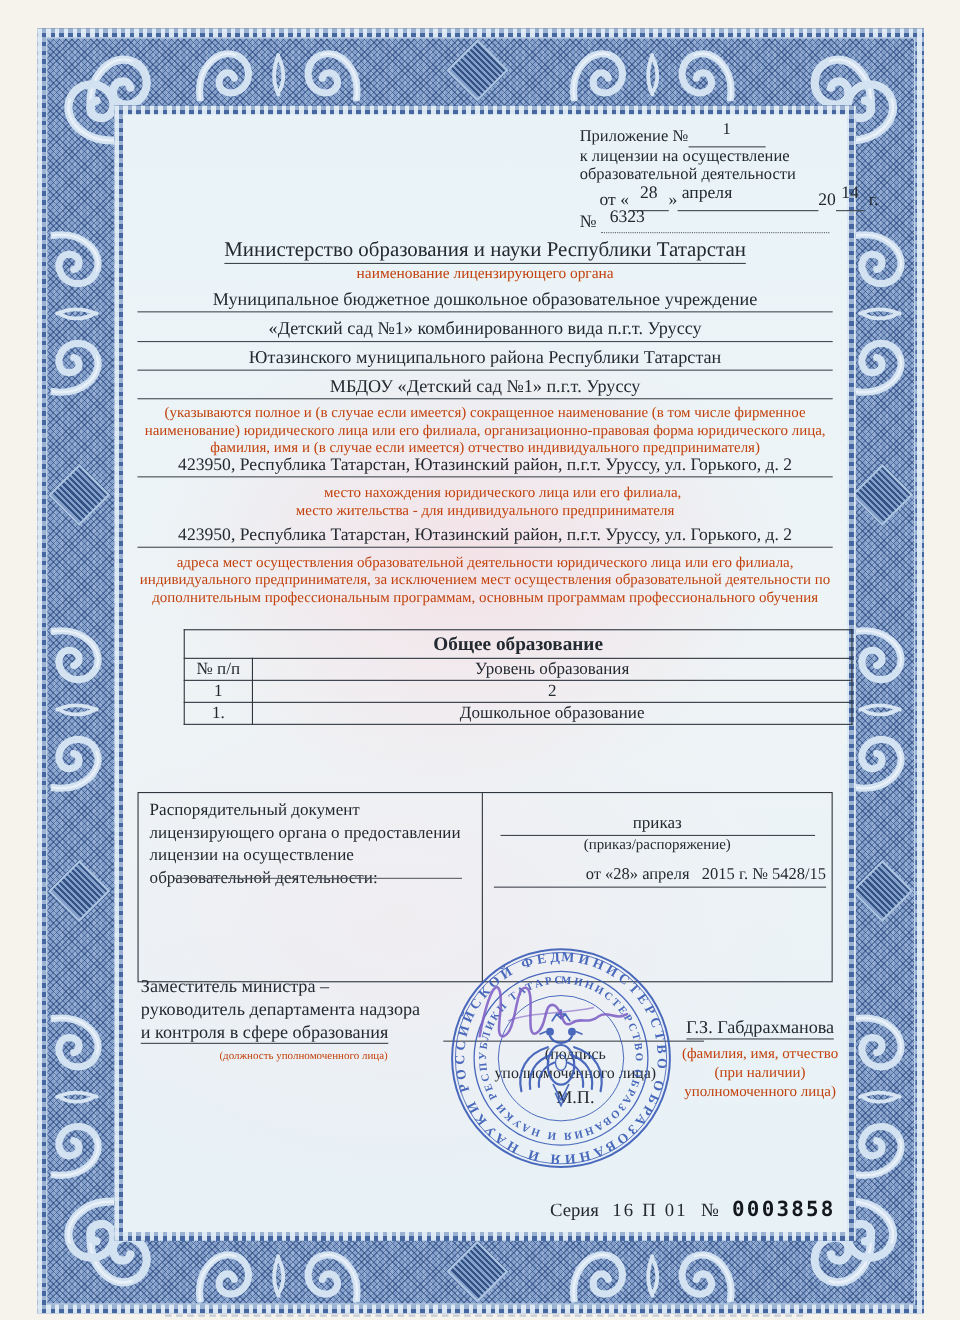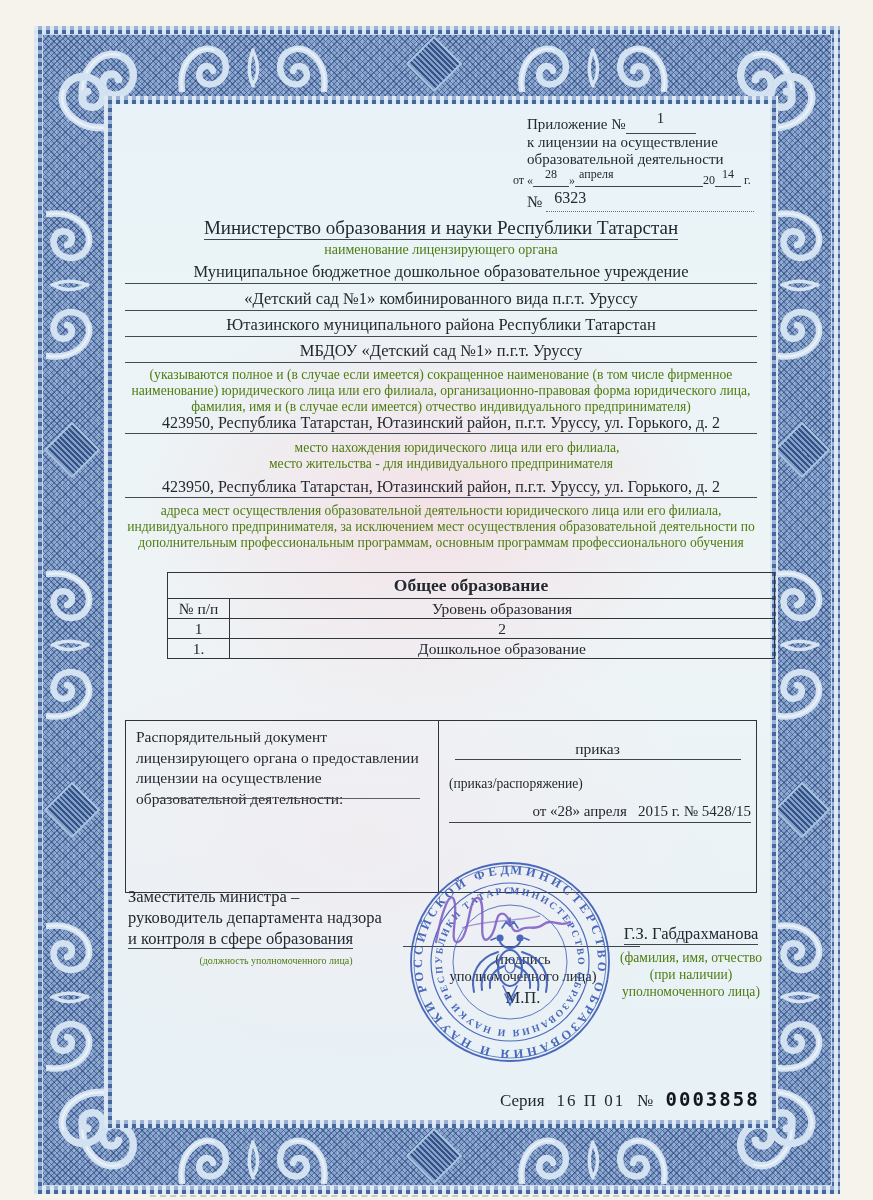--- a/index.html
+++ b/index.html
@@ -34,41 +34,41 @@
     background:#5d7fb4;box-shadow:inset 0 0 0 2px #aec5e2;
     background-image:repeating-linear-gradient(0deg,rgba(20,45,95,.55) 0 2px,rgba(190,210,235,.4) 2px 4px);}
 
   
   .t{position:absolute;line-height:1.18;}
   .c{text-align:center;}
   .nw{white-space:nowrap;}
   .u{border-bottom:1.4px solid #3f454c;}
   .fieldline{position:absolute;left:125px;width:632px;text-align:center;
     border-bottom:1.4px solid #434a52;padding-bottom:1px;font-size:16.5px;white-space:nowrap;}
-  .cap{font-size:13.6px;line-height:15.8px;color:#4d7c0f;}
+  .cap{font-size:13.6px;line-height:15.8px;color:#c2410c;}
   .ub{display:inline-block;border-bottom:1.3px solid #3f454c;text-align:center;vertical-align:bottom;}
   .ubd{display:inline-block;border-bottom:1.4px dotted #6b7076;text-align:left;vertical-align:bottom;}
   .up{position:relative;top:-5px;font-weight:normal;font-style:normal;}
 
   
   table.edu{position:absolute;left:125px;top:572px;width:608px;border-collapse:collapse;
     table-layout:fixed;font-size:15.5px;margin-left:42px;}
   table.edu th,table.edu td{border:1.3px solid #2e353d;text-align:center;padding:0 4px;}
   table.edu .title{font-size:17.5px;font-weight:bold;height:25px;}
   table.edu .r{height:20px;font-weight:normal;}
 
   
   .orders{position:absolute;left:125px;top:720px;width:632px;height:173px;
     border:1.5px solid #2e353d;box-sizing:border-box;display:flex;font-size:15.5px;line-height:20.5px;}
   .orders .cell{box-sizing:border-box;padding:6px 10px 4px 10px;}
   .orders .left{width:314px;}
   .orders .right{width:318px;border-left:1.5px solid #2e353d;flex:1;}
   .ordline{position:absolute;border-bottom:1.3px solid #5a6066;height:1px;}
   .order-kind{margin:12px auto 0 auto;width:286px;text-align:center;border-bottom:1.3px solid #3f454c;line-height:20px;}
-  .order-kind-cap{font-size:13.6px;line-height:16px;margin-top:16px;}
+  .order-kind-cap{text-align:center;font-size:13.6px;line-height:16px;}
   .order-date{margin:9px auto 0 auto;width:302px;text-align:right;border-bottom:1.4px solid #3f454c;
     font-size:15px;line-height:21px;white-space:pre;}
 
   
   .sig-pos{left:128px;top:886px;width:300px;font-size:16.5px;line-height:21px;}
   .sig-line{position:absolute;left:403px;top:946px;width:237px;border-top:1.4px solid #3f454c;}
   .serial{position:absolute;left:500px;top:1088px;display:flex;gap:12px;align-items:baseline;font-size:17px;}
   .serial .num{font-family:"DejaVu Sans Mono",monospace;font-size:19px;font-weight:600;letter-spacing:2px;color:#14181d;}
   .imprint{position:absolute;left:150px;top:1195px;width:580px;border-top:2px dashed #a9b2c4;opacity:.6;}
 </style>
@@ -150,21 +150,21 @@
   <div class="diamond" style="left:782px;top:790px"></div>
 
   <div class="checker-inner"></div>
   <div class="inner"></div>
 
   <div class="t nw" style="left:527px;top:115px;font-size:15px">
     <span>Приложение №</span><span class="ub" style="width:70px"><b class="up">1</b></span>
   </div>
   <div class="t nw" style="left:527px;top:134px;font-size:15px">к лицензии на осуществление</div>
   <div class="t nw" style="left:527px;top:151px;font-size:15px">образовательной деятельности</div>
-  <div class="t nw" style="left:513px;top:172px;font-size:12px">
+  <div class="t nw" style="left:545px;top:172px;font-size:16px">
     <span>от «</span><span class="ub" style="width:36px"><b class="up">28</b></span><span>»</span><span class="ub" style="width:124px;text-align:left;padding-left:4px"><b class="up">апреля</b></span><span>20</span><span class="ub" style="width:26px"><b class="up">14</b></span>&nbsp;<span>г.</span>
   </div>
   <div class="t nw" style="left:527px;top:192px;font-size:16px">
     <span>№</span>&nbsp;<span class="ubd" style="width:200px;padding-left:8px"><b class="up" style="top:-3px">6323</b></span>
   </div>
 
   <div class="t c" style="left:112px;top:217px;width:658px;font-size:19px">
     <span class="u" style="padding-bottom:1px">Министерство образования и науки Республики Татарстан</span>
   </div>
   <div class="t c cap" style="left:112px;top:242px;width:658px;font-size:14px">наименование лицензирующего органа</div>

